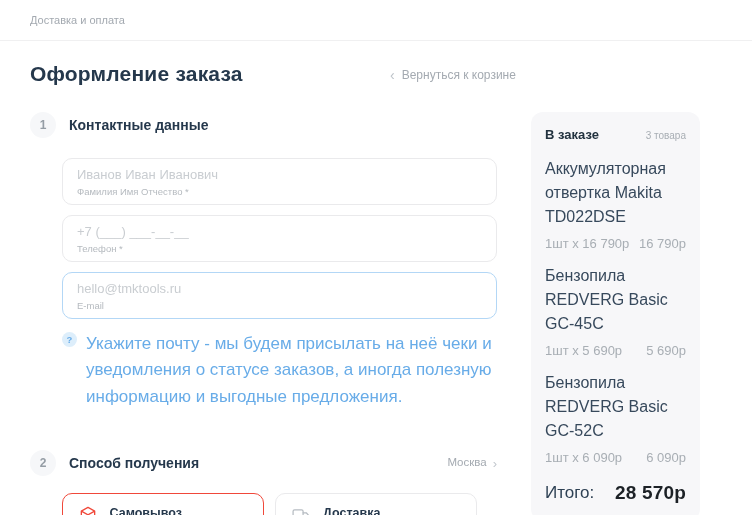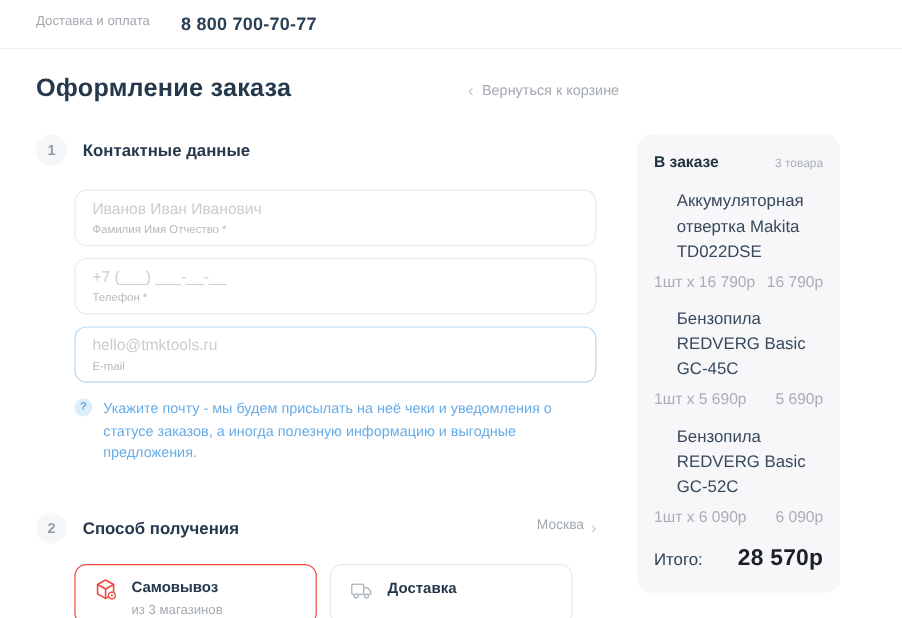--- a/index.html
+++ b/index.html
@@ -17,21 +17,21 @@
     padding: 0 30px;
     border-bottom: 1px solid #f0f0f1;
     display: flex;
     align-items: center;
     justify-content: space-between;
   }
   .logo { display:flex; align-items:center; gap:5px; cursor:pointer; }
   .logo-text {
     color:#f0483a; font-weight:bold; font-size:22px; letter-spacing:.5px;
   }
-  .header-right { display:flex; align-items:flex-start; gap:26px; }
+  .header-right { display:flex; align-items:center; gap:26px; }
   .delivery-link { font-size:11px; color:#a3a9b0; text-decoration:none; cursor:pointer; }
   .phone { font-size:15px; font-weight:bold; color:#2b4156; letter-spacing:.2px; }
 
   
   .main { padding: 0 30px; }
   .title-row { margin-top: 21px; position: relative; height: 26px; }
   .page-title { font-size: 21px; font-weight: bold; color:#25384c; letter-spacing:.2px; }
   .back-link {
     position:absolute; left:360px; top:6px;
     font-size:12px; color:#a4aab1; text-decoration:none; cursor:pointer;
@@ -79,21 +79,21 @@
   .field input::placeholder { color:#c9cdd1; opacity:1; }
   .field-label { font-size: 9.5px; color:#b5babf; margin-top:3px; }
 
   .hint { display:flex; gap:9px; margin-top:12px; width: 440px; }
   .hint-icon {
     width:15px; height:15px; border-radius:50%; flex:none; margin-top:1px;
     background:#ddeefb; color:#68ace8;
     font-size:9.5px; font-weight:bold;
     display:flex; align-items:center; justify-content:center;
   }
-  .hint-text { font-size:12px; line-height:1.55; color:#68ace8; }
+  .hint-text { font-size:17px; line-height:1.55; color:#68ace8; }
 
   
   .step2 { margin-top: 40px; }
   .options { display:flex; gap:11px; margin: 17px 0 3px 32px; }
   .option {
     width: 202px; height: 51px;
     border: 1px solid #eaeaec;
     border-radius: 10px;
     padding: 12px 0 0 15px;
     display:flex; gap:12px; align-items:flex-start;
@@ -107,33 +107,32 @@
   
   .order-card {
     background:#f7f7f9;
     border-radius: 12px;
     padding: 15px 14px 17px;
   }
   .order-head { display:flex; justify-content:space-between; align-items:baseline; margin-bottom:15px; }
   .order-title { font-size:13px; font-weight:bold; color:#22323f; }
   .order-count { font-size:10px; color:#a8aeb4; }
   .order-item { margin-bottom: 13px; }
-  .item-name { font-size:14px; color:#37495c; line-height:1.5; margin-bottom:7px;margin-left:19px; }
+  .item-name { font-size:16px; color:#37495c; line-height:1.5; margin-bottom:7px; }
   .item-row { display:flex; justify-content:space-between; font-size:13px; color:#a8aeb4; }
   .order-total { display:flex; justify-content:space-between; align-items:center; margin-top:17px; }
-  .total-label { font-size:14px; color:#2e4154; }
+  .total-label { font-size:17px; color:#2e4154; }
   .total-value { font-size:19px; font-weight:bold; color:#1c2126; letter-spacing:.2px; }
 </style>
 </head>
 <body>
 
 <div class="header">
   <div class="header-right">
     <a class="delivery-link">Доставка и оплата</a>
-    <div class="phone">8 800 700-70-77</div>
   </div>
 </div>
 
 <div class="main">
 
   <div class="title-row">
     <h1 class="page-title">Оформление заказа</h1>
     <a class="back-link">
       <span class="chev">‹</span>
       <span>Вернуться к корзине</span>

